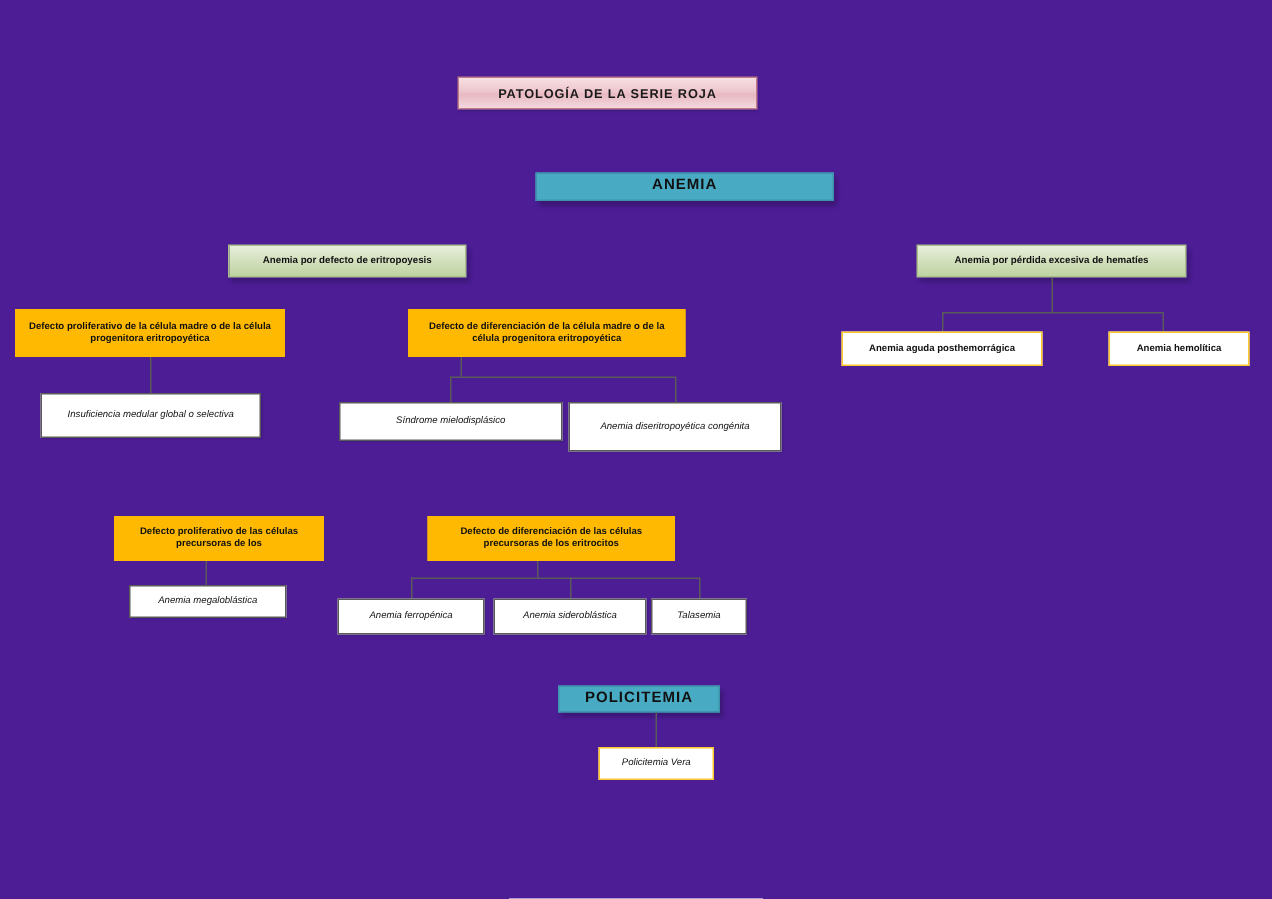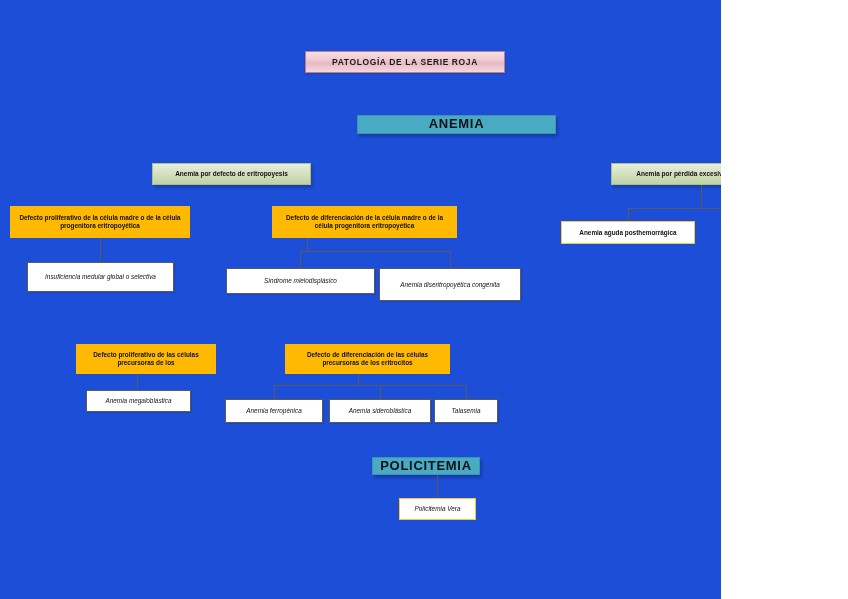--- a/index.html
+++ b/index.html
@@ -4,23 +4,23 @@
 <title>Patología de la Serie Roja</title>
 <style>
   * { box-sizing: border-box; }
   html, body {
     margin: 0; padding: 0;
     background: #ffffff;
     font-family: "Liberation Sans", sans-serif;
   }
   #canvas {
     position: relative;
-    width: 721px;
+    width: 848px;
     height: 599px;
-    background: #1d4ed8;
+    background: #4c1d95;
     overflow: hidden;
   }
 
   
   .node {
     position: absolute;
     display: flex;
     align-items: center;
     justify-content: center;
     text-align: center;
@@ -37,21 +37,21 @@
     font-weight: bold;
     letter-spacing: .6px;
     box-shadow: 0 1px 2px rgba(0,0,0,.18);
   }
 
   
   .node-teal {
     background: #49aac4;
     border: 1px solid #3f93aa;
     color: #111111;
-    font-size: 13px;
+    font-size: 10px;
     font-weight: bold;
     letter-spacing: .7px;
     box-shadow: 2px 3px 3px rgba(0,0,0,.22);
   }
 
   
   .node-green {
     background: linear-gradient(to bottom, #e7eedb 0%, #d3e0bd 50%, #bfd3a2 100%);
     border: 1px solid #a8bf8a;
     color: #111111;

